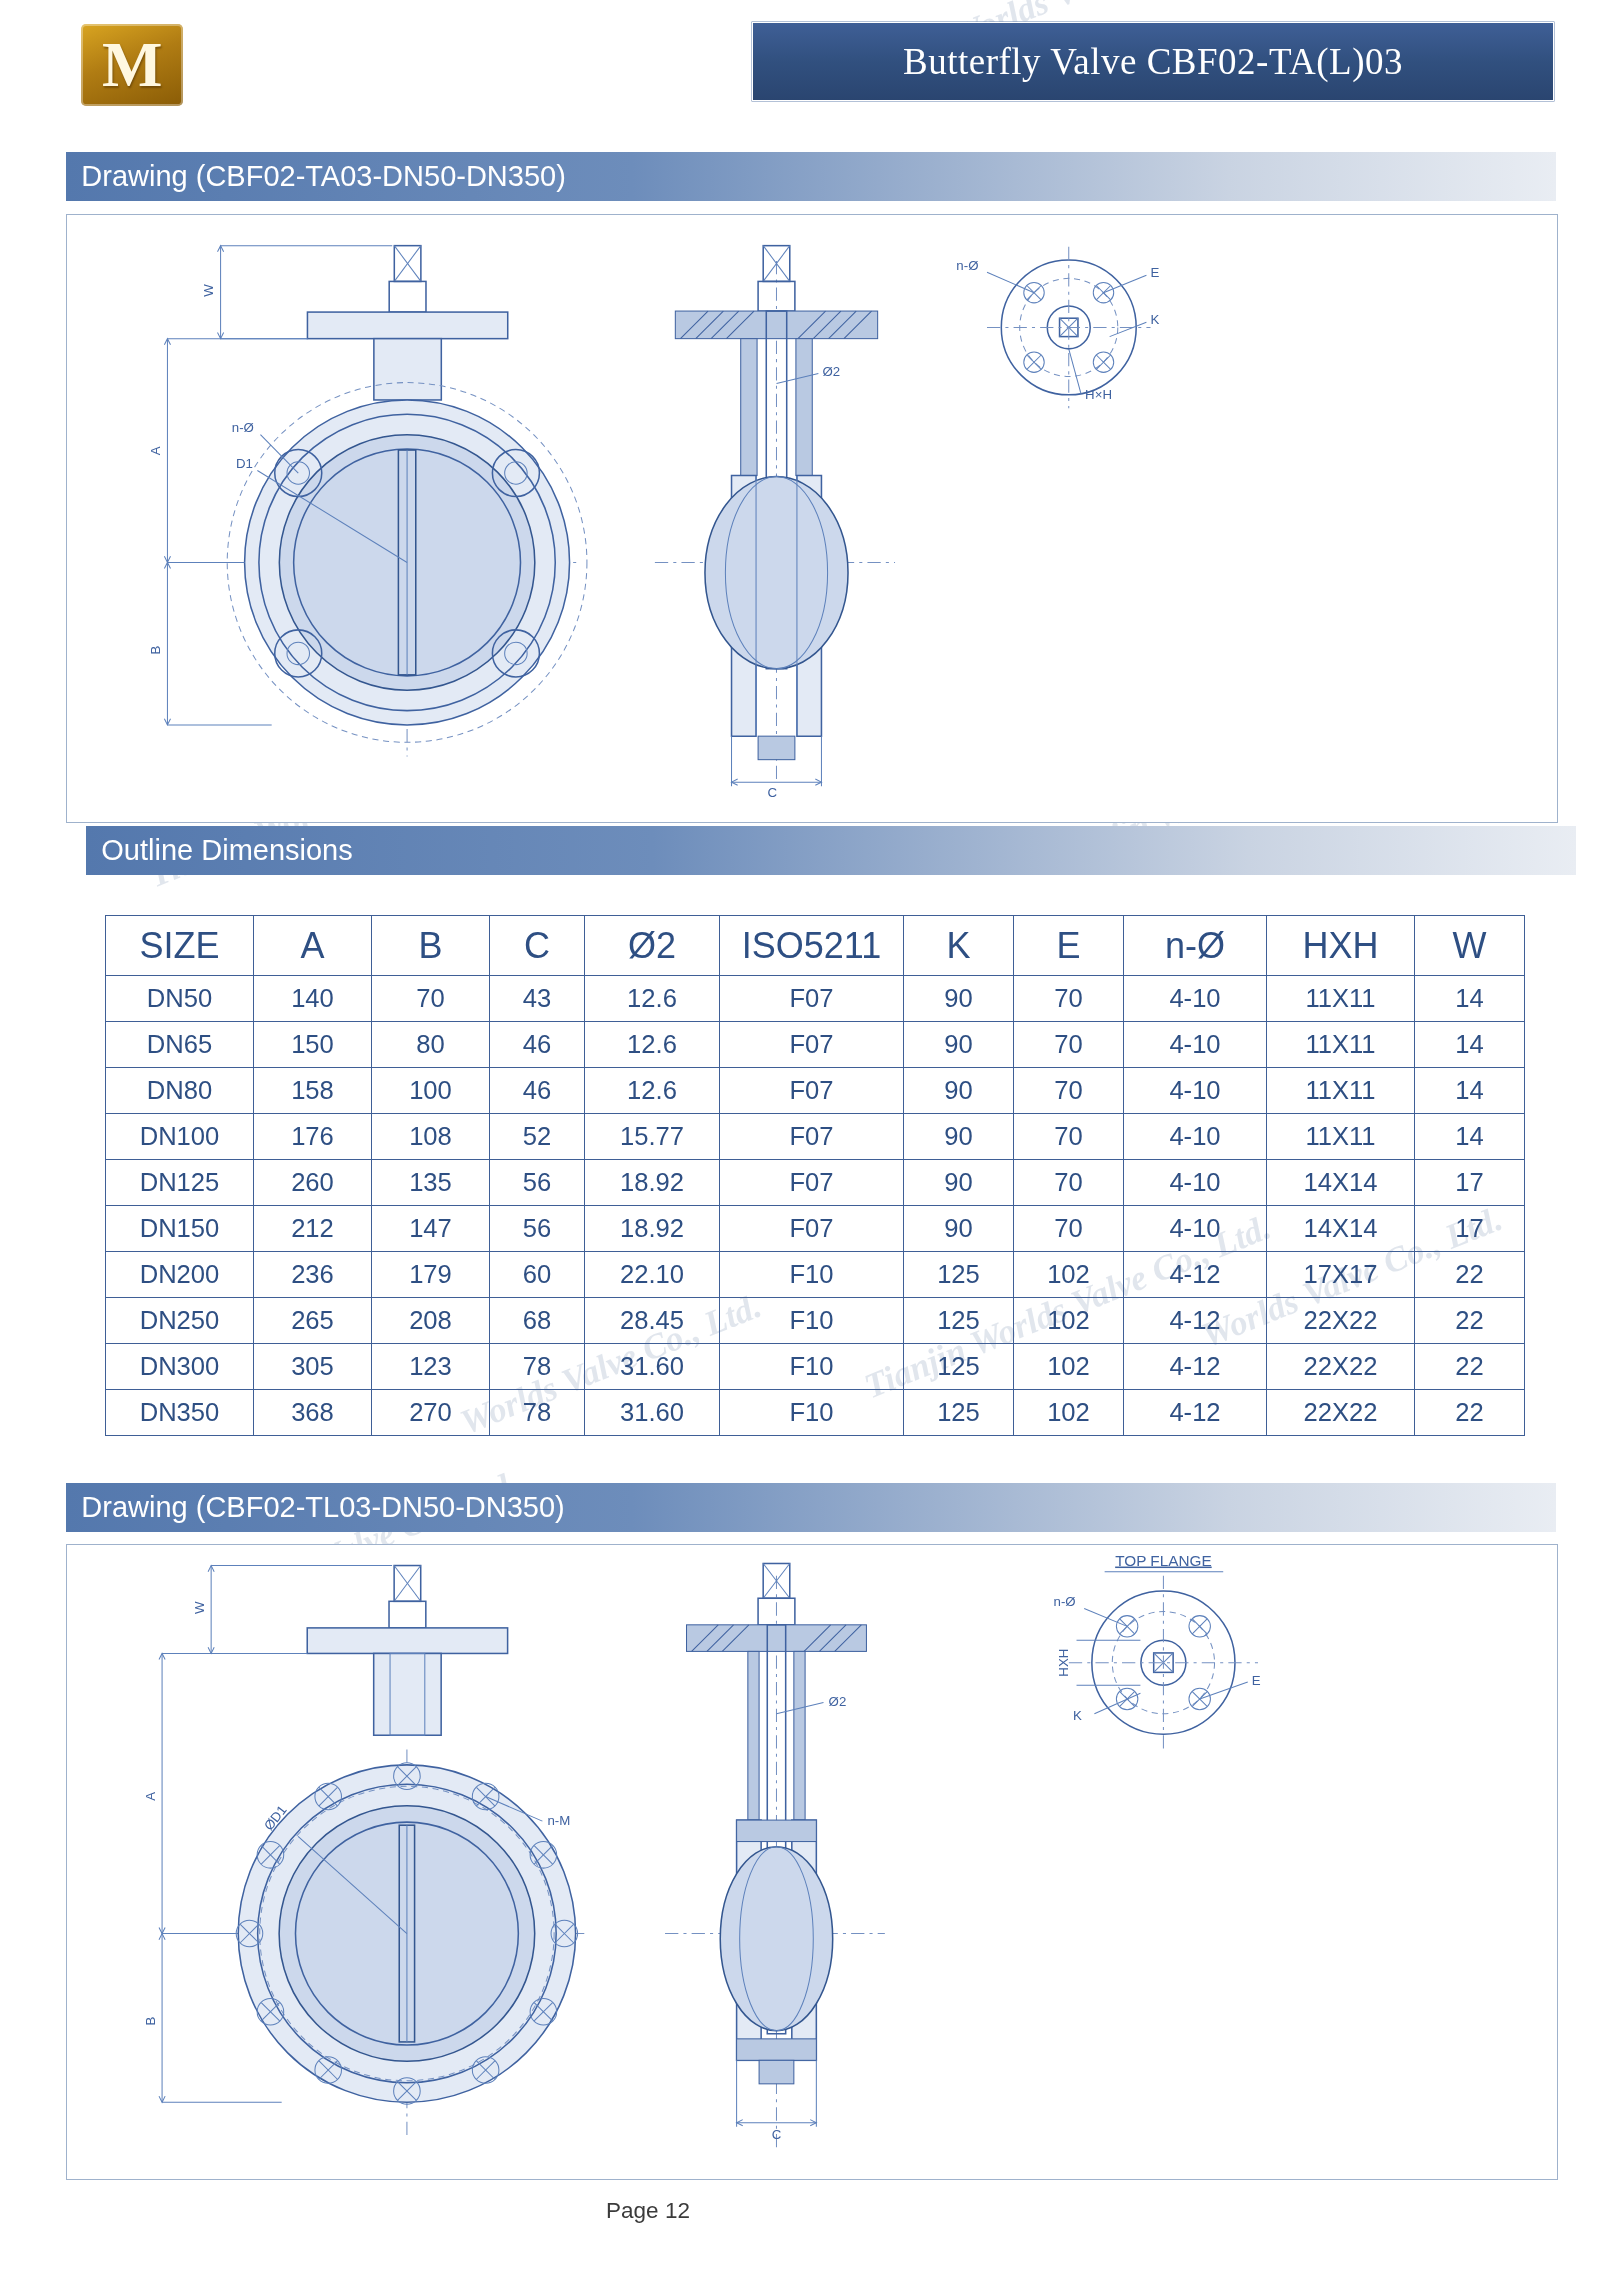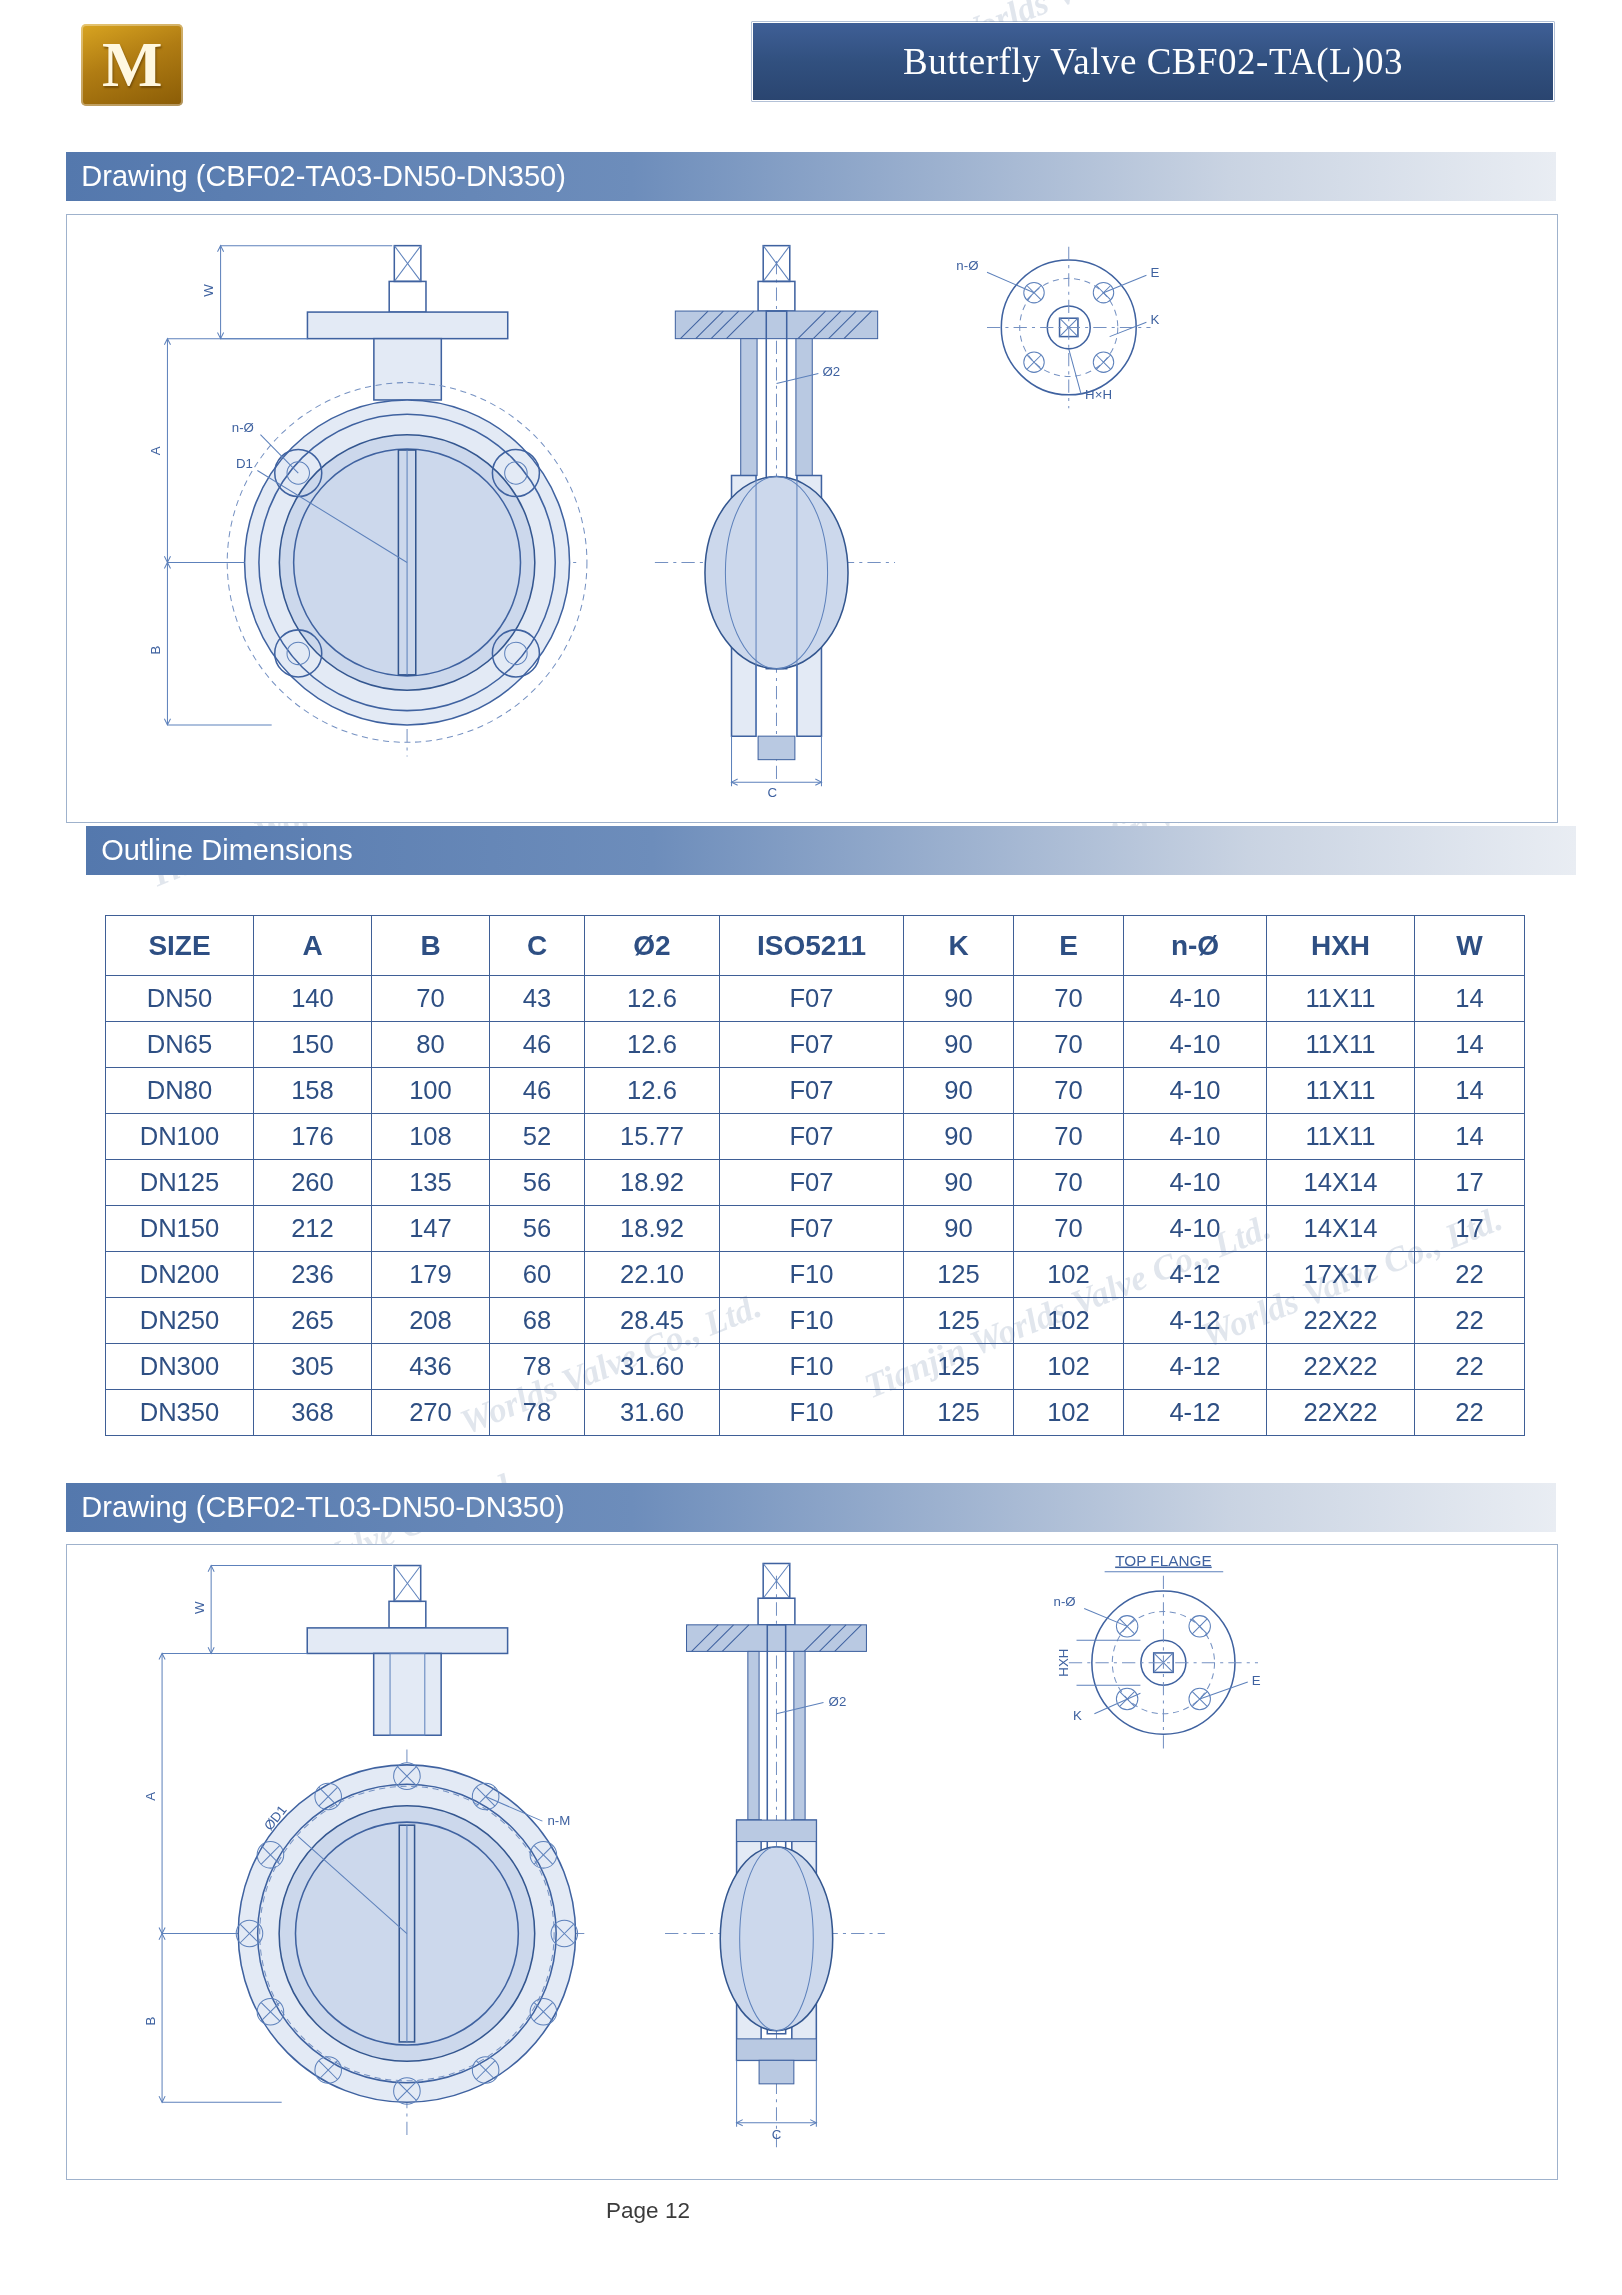--- a/index.html
+++ b/index.html
@@ -154,22 +154,22 @@
     text-align: center;
     color: #2e4f83;
     font-family: "Liberation Sans", sans-serif;
     height: 45px;
     font-size: 25.6px;
     padding: 0;
     background: transparent;
   }
   table.dims th {
     height: 59px;
-    font-size: 28px;
-    font-weight: bold;
+    font-size: 36px;
+    font-weight: normal;
   }
 
   
   .footer {
     position: absolute;
     left: 0;
     top: 2198px;
     width: 1296px;
     text-align: center;
     font-size: 22.5px;
@@ -511,21 +511,21 @@
           <td>F10</td>
           <td>125</td>
           <td>102</td>
           <td>4-12</td>
           <td>22X22</td>
           <td>22</td>
         </tr>
         <tr>
           <td>DN300</td>
           <td>305</td>
-          <td>436</td>
+          <td>123</td>
           <td>78</td>
           <td>31.60</td>
           <td>F10</td>
           <td>125</td>
           <td>102</td>
           <td>4-12</td>
           <td>22X22</td>
           <td>22</td>
         </tr>
         <tr>

